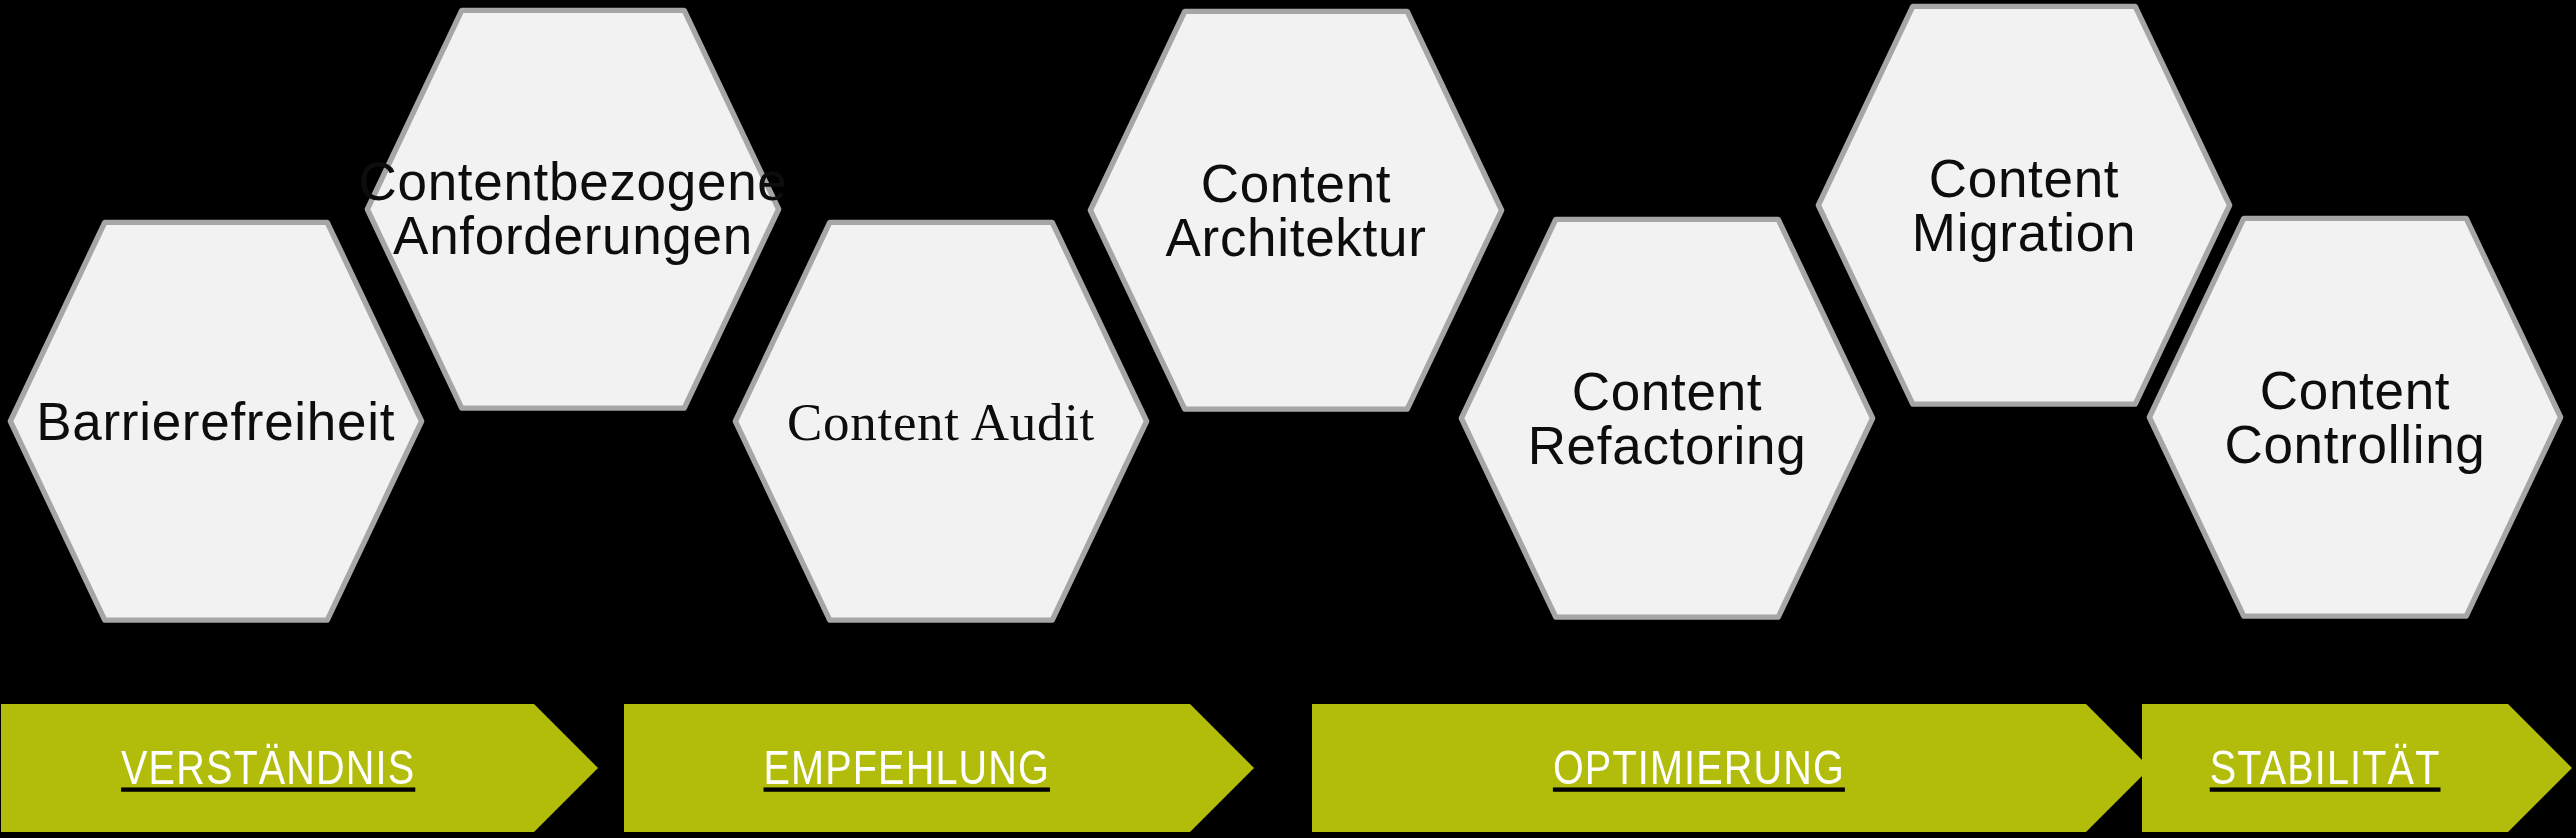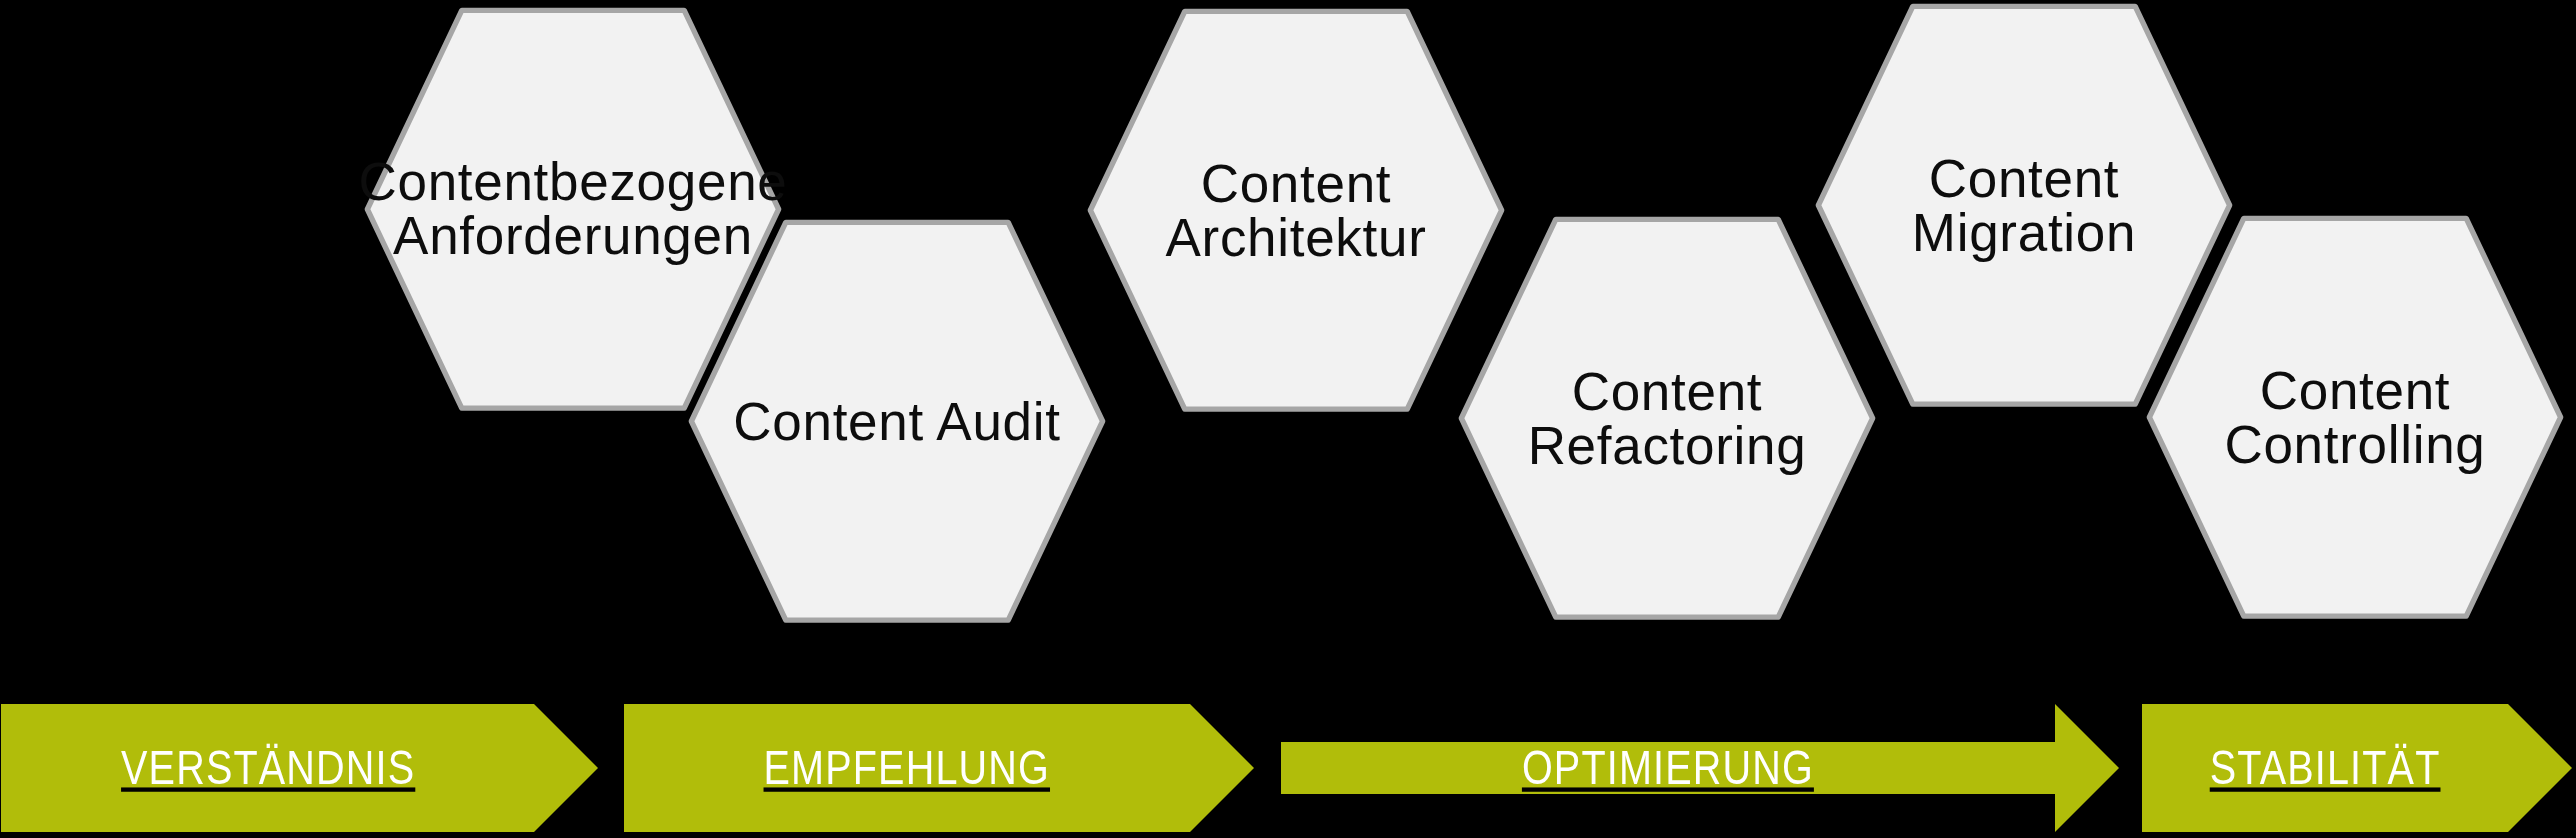--- a/index.html
+++ b/index.html
@@ -77,30 +77,36 @@
     letter-spacing: 1.3px;
     white-space: nowrap;
     transform: scale(0.88, 1.08);
   }
 </style>
 </head>
 <body>
 
 <div class="stage">
 
+  <div class="hex" style="left:6.7px; top:219px;">
+    <svg viewBox="0 0 620 600">
+      <polygon class="hex-poly" points="145,5 475,5 615,300 475,595 145,595 5,300"></polygon>
+    </svg>
+    <div class="hex-label">Barrierefreiheit</div>
+  </div>
 
   <div class="hex" style="left:364px; top:6.7px;">
     <svg viewBox="0 0 620 600">
       <polygon class="hex-poly" points="145,5 475,5 615,300 475,595 145,595 5,300"></polygon>
     </svg>
     <div class="hex-label">Contentbezogene
 Anforderungen</div>
   </div>
 
-  <div class="hex" style="left:688px; top:219px;">
+  <div class="hex" style="left:732px; top:219px;font-family:Liberation Serif, serif;">
     <svg viewBox="0 0 620 600">
       <polygon class="hex-poly" points="145,5 475,5 615,300 475,595 145,595 5,300"></polygon>
     </svg>
     <div class="hex-label">Content Audit</div>
   </div>
 
   <div class="hex" style="left:1087px; top:8px;">
     <svg viewBox="0 0 620 600">
       <polygon class="hex-poly" points="145,5 475,5 615,300 475,595 145,595 5,300"></polygon>
     </svg>
@@ -139,21 +145,21 @@
     <div class="arrow-tip"></div>
   </div>
 
   <div class="arrow" style="left:624px; width:630px;justify-content:flex-end;">
     <div class="arrow-body">
       <span class="arrow-label">EMPFEHLUNG</span>
     </div>
     <div class="arrow-tip"></div>
   </div>
 
-  <div class="arrow" style="left:1281px; width:838px;align-items:center;">
+  <div class="arrow" style="left:1312px; width:838px;">
     <div class="arrow-body">
       <span class="arrow-label">OPTIMIERUNG</span>
     </div>
     <div class="arrow-tip"></div>
   </div>
 
   <div class="arrow" style="left:2142px; width:430px;">
     <div class="arrow-body">
       <span class="arrow-label">STABILITÄT</span>
     </div>

